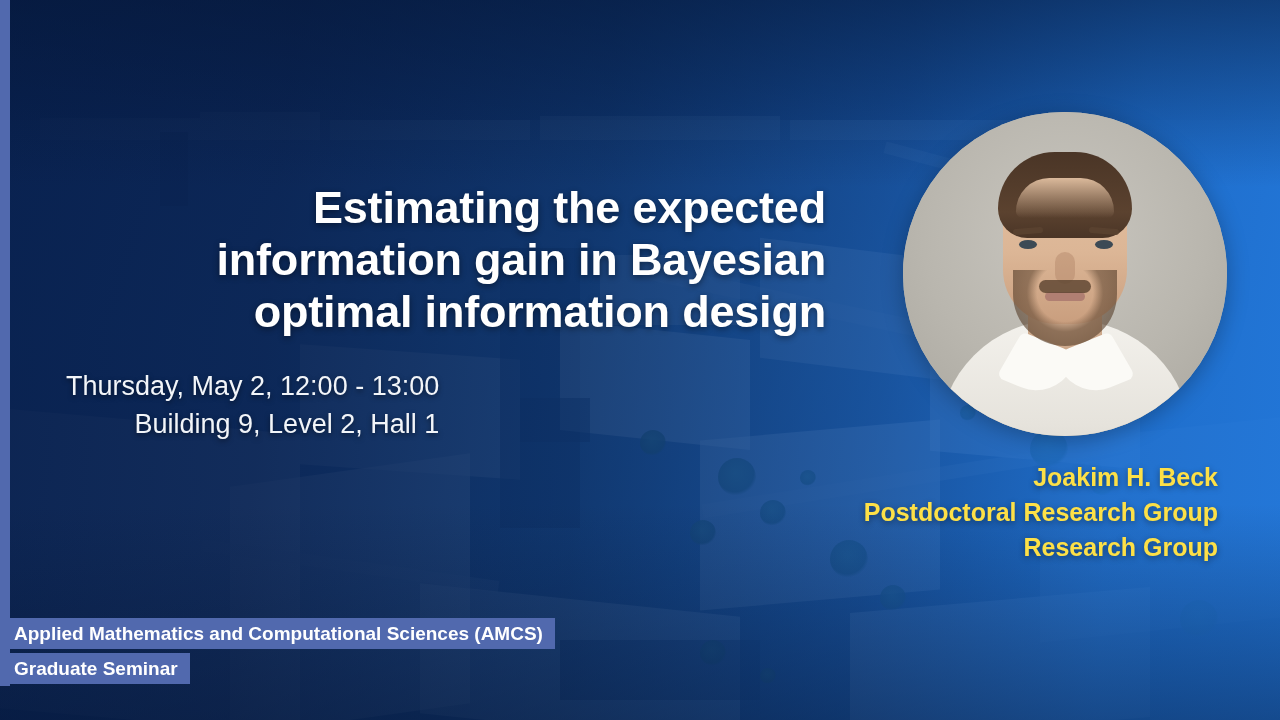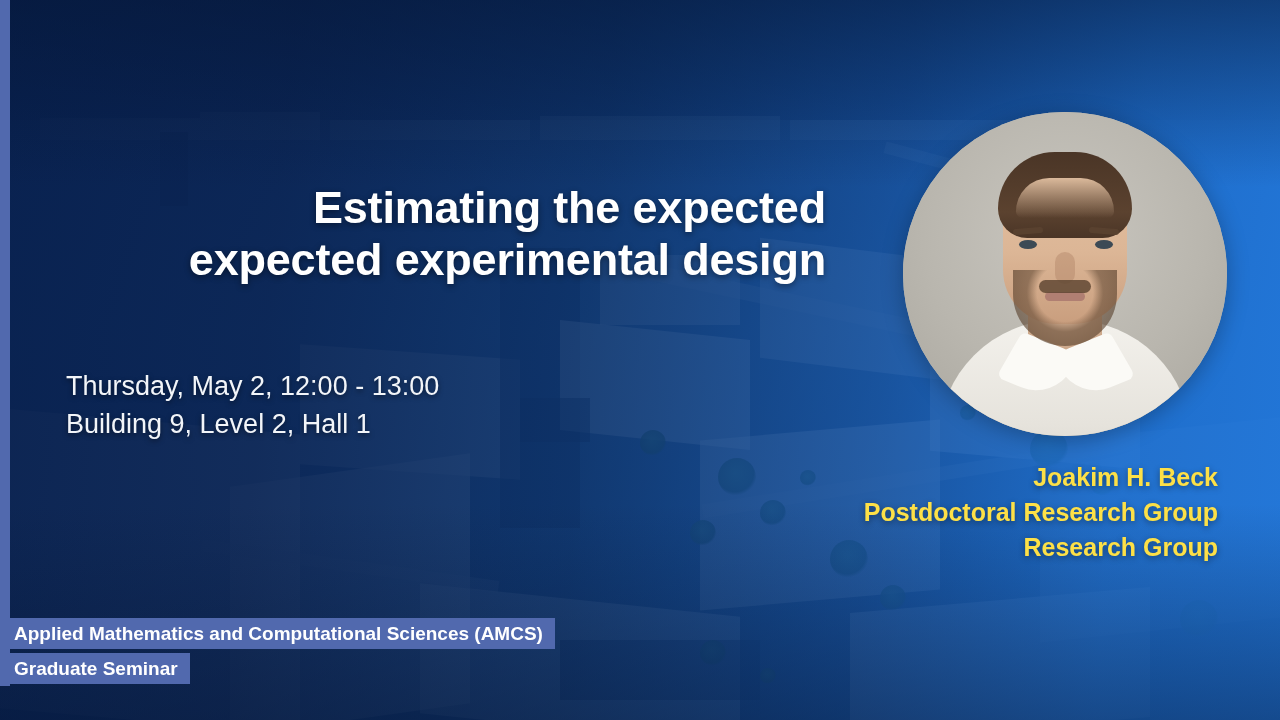--- a/index.html
+++ b/index.html
@@ -117,21 +117,21 @@
   .meta {
     position: absolute;
     left: 66px;
     top: 367px;
     color: #f2f5f9;
     font-size: 27px;
     line-height: 38px;
     font-weight: normal;
     text-shadow: 0 2px 5px rgba(0,0,0,0.5);
   }
-  .meta div { white-space: nowrap; }
+  .meta div { white-space: nowrap; text-align: right; }
 
   
   .portrait {
     position: absolute;
     left: 903px;
     top: 112px;
     width: 324px;
     height: 324px;
     border-radius: 50%;
     overflow: hidden;
@@ -321,21 +321,22 @@
     <div class="palm" style="left:640px; top:430px;"></div>
   </div>
 
   <div class="bg-tint"></div>
   <div class="bg-vignette"></div>
 
   <div class="left-stripe"></div>
 
   <div class="headline">
     <div>Estimating the expected</div>
-    <div>expected experimental design</div>
+    <div>information gain in Bayesian</div>
+    <div>optimal information design</div>
   </div>
 
   <div class="meta">
     <div>Thursday, May 2, 12:00 - 13:00</div>
     <div>Building 9, Level 2, Hall 1</div>
   </div>
 
   <div class="portrait">
     <div class="studio-bg"></div>
     <div class="shirt"></div>

